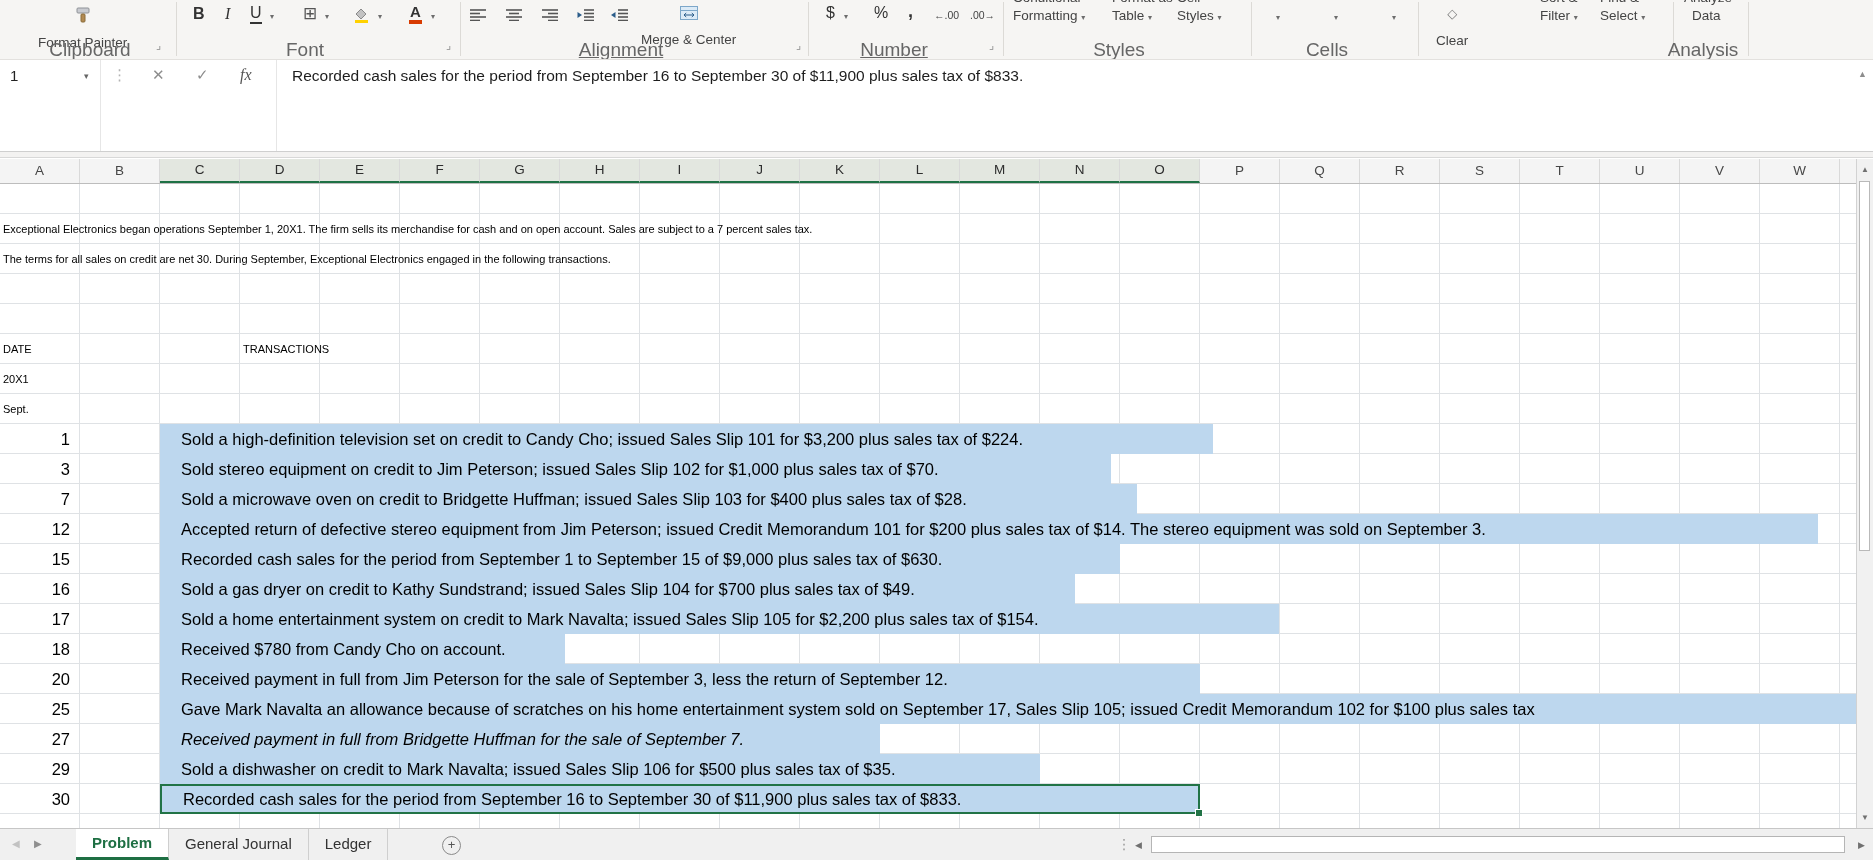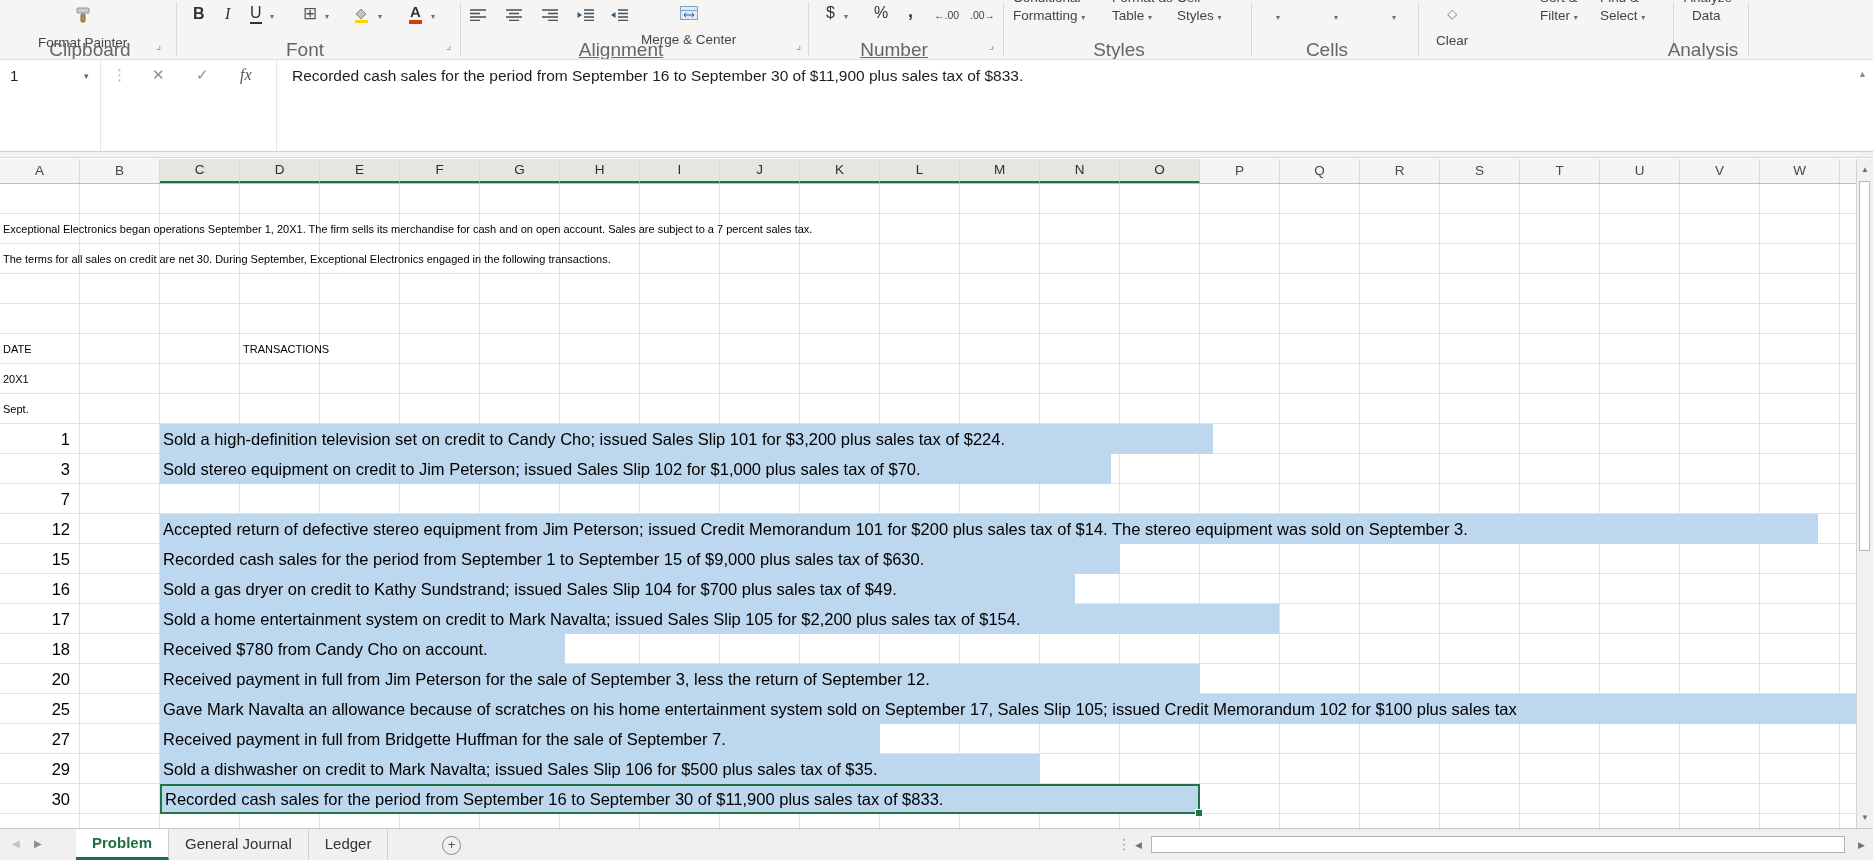--- a/index.html
+++ b/index.html
@@ -43,21 +43,21 @@
   .colh{position:absolute;top:0;height:24px;width:80px;text-align:center;font-size:13.5px;color:#474747;
         line-height:24px;border-right:1px solid #d9d9d9;box-sizing:border-box;}
   .colh.sel{background:#e3e7e0;border-bottom:2px solid #1e7145;line-height:21px;color:#2e2e2e;}
   
   .grid{position:absolute;top:184px;left:0;width:1856px;height:644px;background:
     repeating-linear-gradient(to right,transparent 0,transparent 79px,#dfe2e5 79px,#dfe2e5 80px),
     repeating-linear-gradient(to bottom,transparent 0,transparent 29px,#dfe2e5 29px,#dfe2e5 30px);}
   .ctext{position:absolute;font-size:11px;color:#000;white-space:nowrap;line-height:30px;height:30px;}
   .cdate{position:absolute;width:70px;text-align:right;font-size:16.5px;color:#000;line-height:30px;height:30px;}
   .chl{position:absolute;height:30px;width:max-content;padding-right:8px;box-sizing:border-box;}
-  .chl span{display:block;padding-left:3px;font-size:16.5px;line-height:30px;white-space:nowrap;color:#000;}
+  .chl span{display:block;padding-left:21px;font-size:16.5px;line-height:30px;white-space:nowrap;color:#000;}
   .chl.active{border:2px solid #217346;}
   .chl.active span{line-height:26px;}
   .handle{position:absolute;right:-5px;bottom:-5px;width:8px;height:8px;background:#217346;border:1px solid #fff;box-sizing:border-box;}
   
   .vscroll{position:absolute;left:1856px;top:159px;width:17px;height:669px;background:#f1f1f1;
            border-left:1px solid #d2d2d2;box-sizing:border-box;}
   .varrow{position:absolute;left:0;width:16px;text-align:center;font-size:8px;color:#707070;}
   .vthumb{position:absolute;left:2px;top:22px;width:11px;height:370px;background:#ffffff;border:1px solid #b9b9b9;box-sizing:border-box;}
   
   .tabbar{position:absolute;top:828px;left:0;width:1873px;height:32px;background:#f0f0f0;
@@ -291,20 +291,23 @@
     <div class="ctext" style="left: 3px; top: 210px;">Sept.</div>
     <div class="cdate" style="left: 0px; top: 240px;">1</div>
     <div class="chl" style="left: 160px; top: 240px; min-width: 1053px; background: rgb(189, 215, 238);">
       <span>Sold a high-definition television set on credit to Candy Cho; issued Sales Slip 101 for $3,200 plus sales tax of $224.</span>
     </div>
     <div class="cdate" style="left: 0px; top: 270px;">3</div>
     <div class="chl" style="left: 160px; top: 270px; min-width: 951px; background: rgb(189, 215, 238);">
       <span>Sold stereo equipment on credit to Jim Peterson; issued Sales Slip 102 for $1,000 plus sales tax of $70.</span>
     </div>
     <div class="cdate" style="left: 0px; top: 300px;">7</div>
+    <div class="chl" style="left: 160px; top: 300px; min-width: 977px; background: rgb(189, 215, 238);">
+      <span>Sold a microwave oven on credit to Bridgette Huffman; issued Sales Slip 103 for $400 plus sales tax of $28.</span>
+    </div>
     <div class="cdate" style="left: 0px; top: 330px;">12</div>
     <div class="chl" style="left: 160px; top: 330px; min-width: 1658px; background: rgb(189, 215, 238);">
       <span>Accepted return of defective stereo equipment from Jim Peterson; issued Credit Memorandum 101 for $200 plus sales tax of $14. The stereo equipment was sold on September 3.</span>
     </div>
     <div class="cdate" style="left: 0px; top: 360px;">15</div>
     <div class="chl" style="left: 160px; top: 360px; min-width: 960px; background: rgb(189, 215, 238);">
       <span>Recorded cash sales for the period from September 1 to September 15 of $9,000 plus sales tax of $630.</span>
     </div>
     <div class="cdate" style="left: 0px; top: 390px;">16</div>
     <div class="chl" style="left: 160px; top: 390px; min-width: 915px; background: rgb(189, 215, 238);">
@@ -320,21 +323,21 @@
     </div>
     <div class="cdate" style="left: 0px; top: 480px;">20</div>
     <div class="chl" style="left: 160px; top: 480px; min-width: 1040px; background: rgb(189, 215, 238);">
       <span>Received payment in full from Jim Peterson for the sale of September 3, less the return of September 12.</span>
     </div>
     <div class="cdate" style="left: 0px; top: 510px;">25</div>
     <div class="chl" style="left: 160px; top: 510px; min-width: 1696px; background: rgb(189, 215, 238);">
       <span>Gave Mark Navalta an allowance because of scratches on his home entertainment system sold on September 17, Sales Slip 105; issued Credit Memorandum 102 for $100 plus sales tax</span>
     </div>
     <div class="cdate" style="left: 0px; top: 540px;">27</div>
-    <div class="chl" style="left: 160px; top: 540px; min-width: 720px; background: rgb(189, 215, 238);">
+    <div class="chl" style="left: 160px; top: 540px; min-width: 720px; background: rgb(189, 215, 238); font-style: italic;">
       <span>Received payment in full from Bridgette Huffman for the sale of September 7.</span>
     </div>
     <div class="cdate" style="left: 0px; top: 570px;">29</div>
     <div class="chl" style="left: 160px; top: 570px; min-width: 880px; background: rgb(189, 215, 238);">
       <span>Sold a dishwasher on credit to Mark Navalta; issued Sales Slip 106 for $500 plus sales tax of $35.</span>
     </div>
     <div class="cdate" style="left: 0px; top: 600px;">30</div>
     <div class="chl active" style="left: 160px; top: 600px; min-width: 1040px; background: rgb(189, 215, 238); border-color: rgb(33, 115, 70);">
       <span>Recorded cash sales for the period from September 16 to September 30 of $11,900 plus sales tax of $833.</span>
       <div class="handle" style="background: rgb(33, 115, 70);"></div>

